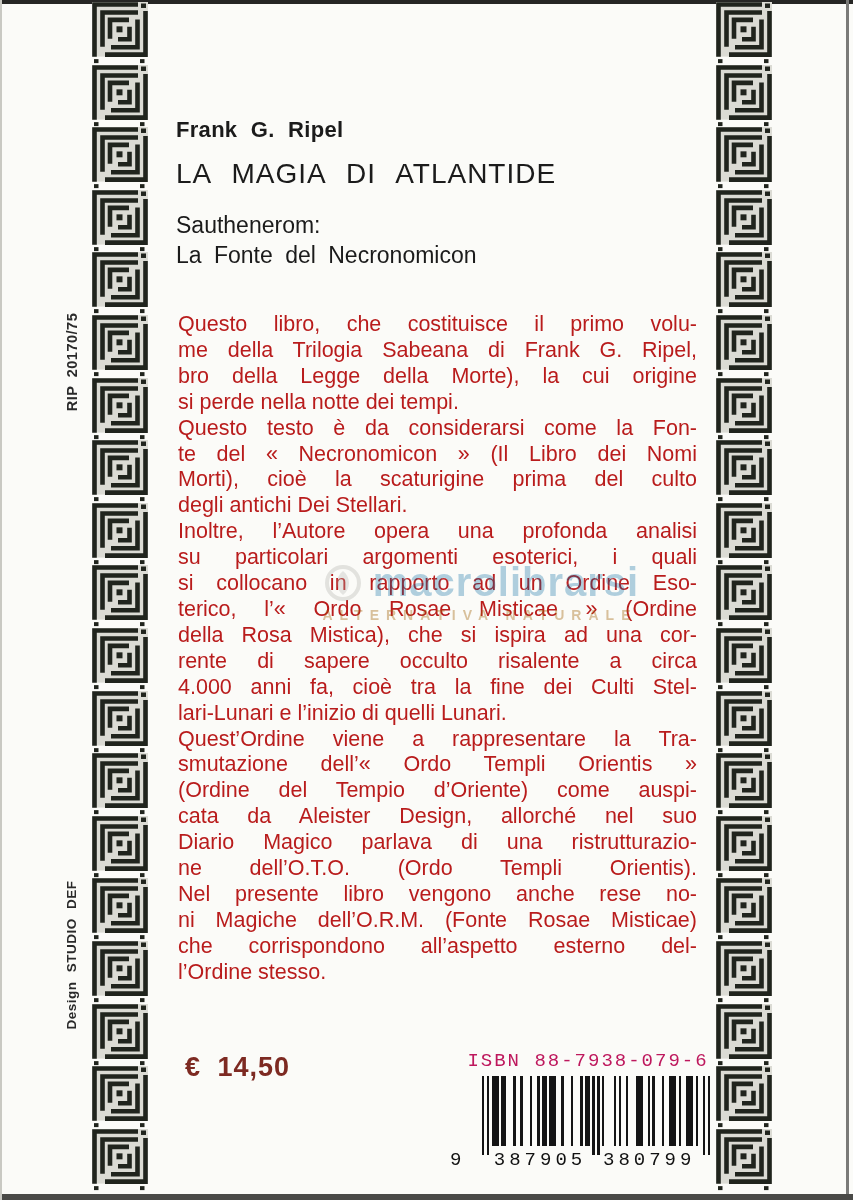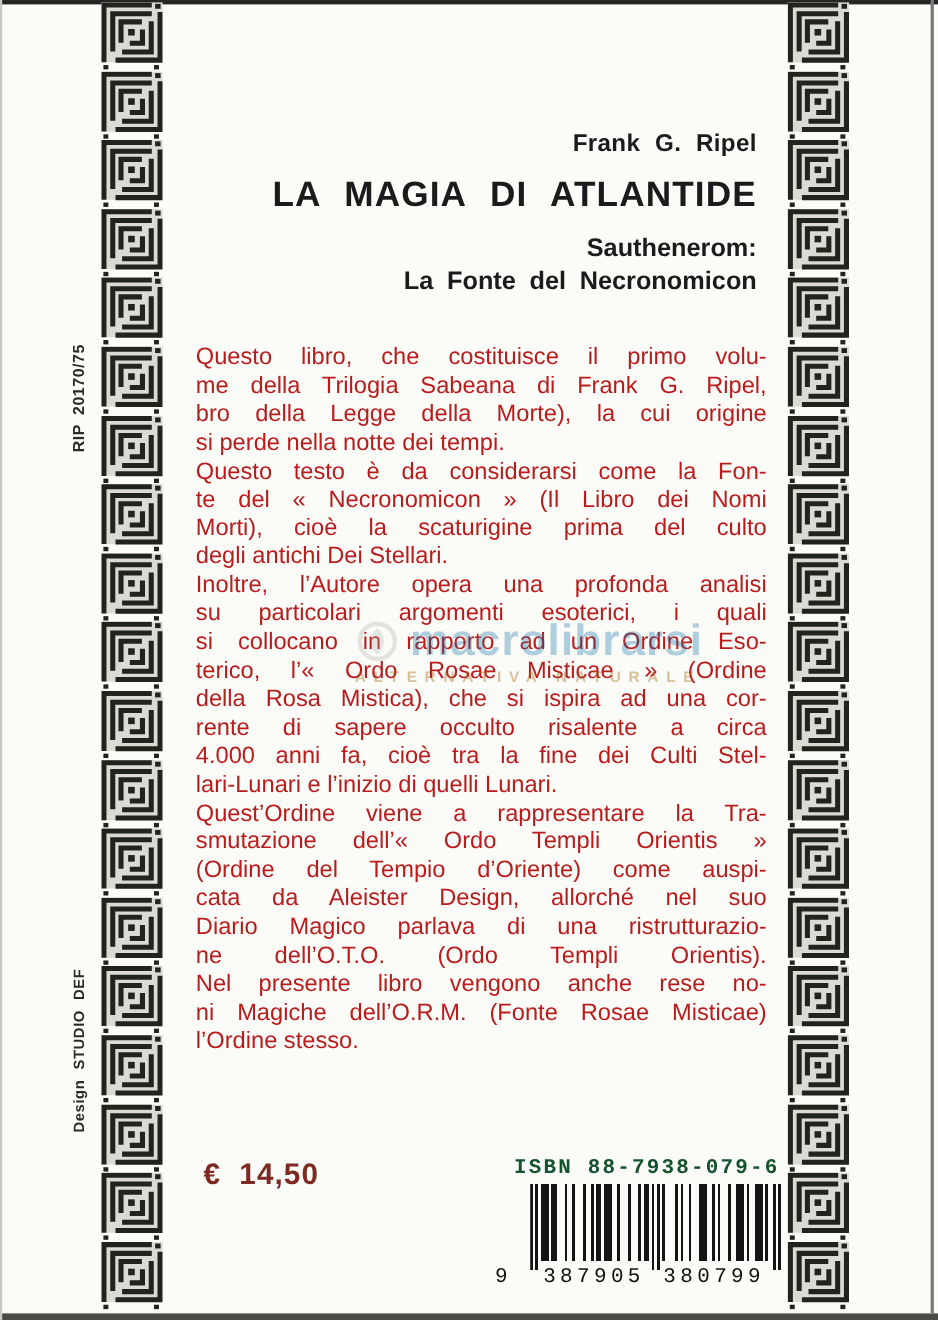--- a/index.html
+++ b/index.html
@@ -16,44 +16,44 @@
   .ornament-col.left{left:92px;}
   .ornament-col.right{left:716px;}
   .ornament-col svg{display:block;}
   
   .vtext{position:absolute;height:20px;line-height:20px;text-align:center;
          font-weight:bold;color:#2a2a2a;transform:rotate(-90deg);transform-origin:center;
          white-space:nowrap;}
   .vtext.rip{left:-8px;top:352px;width:160px;font-size:14.5px;letter-spacing:.5px;word-spacing:4px;}
   .vtext.design{left:-13px;top:945px;width:170px;font-size:13.5px;letter-spacing:.5px;word-spacing:5px;}
   
-  .header{position:absolute;left:176px;width:512px;text-align:right;}
+  .header{position:absolute;left:176px;width:512px;text-align:left;}
   .author{top:117px;font-size:22px;font-weight:bold;word-spacing:7px;letter-spacing:.3px;}
-  .title{top:158px;font-size:32px;font-weight:bold;word-spacing:12px;letter-spacing:1px;}
-  .subtitle{top:210px;font-size:23px;font-weight:bold;line-height:30px;word-spacing:6px;}
+  .title{top:158px;font-size:28px;font-weight:normal;word-spacing:12px;letter-spacing:1px;}
+  .subtitle{top:210px;font-size:23px;font-weight:normal;line-height:30px;word-spacing:6px;}
   
   .body-text{position:absolute;left:178px;top:312px;width:519px;font-size:21.5px;
              line-height:25.9px;color:#171717;}
   .bline{text-align:justify;text-align-last:justify;white-space:normal;}
   .bline.last{text-align-last:left;}
   
   .watermark{position:absolute;left:270px;top:560px;width:420px;text-align:center;
              pointer-events:none;color:#9a9a96;}
   .wm-row{display:flex;align-items:center;justify-content:center;opacity:.30;}
   .wm-name{font-size:40px;font-weight:bold;letter-spacing:1px;color:#0369a1;
            text-shadow:0 0 2px #ffffff;}
   .wm-tagline{margin-top:2px;font-size:14px;font-weight:bold;letter-spacing:7px;
               color:#a16207;opacity:.38;}
   
   .price{position:absolute;left:185px;top:1052px;font-size:27px;font-weight:bold;
          letter-spacing:1px;word-spacing:8px;}
   .isbn-block{position:absolute;left:448px;top:1046px;width:280px;
               font-family:"Liberation Mono","DejaVu Sans Mono",monospace;}
   .isbn-label{position:absolute;left:0;top:4px;width:100%;text-align:center;
-              font-size:19px;letter-spacing:2px;color:#14532d;font-weight:bold;}
+              font-size:19px;letter-spacing:2px;color:#be185d;}
   .barcode-svg{position:absolute;left:34px;top:30px;}
   .bc-digit{position:absolute;font-size:19px;color:#111;top:103px;}
   .bc-lead{left:2px;}
   .bc-g1{left:42px;width:100px;text-align:center;letter-spacing:4px;}
   .bc-g2{left:155px;width:100px;text-align:left;letter-spacing:4px;}
 </style>
 </head>
 <body>
 
 <div class="page">
@@ -666,20 +666,21 @@
       <div class="bline">4.000 anni fa, cioè tra la fine dei Culti Stel-</div>
       <div class="bline last">lari-Lunari e l’inizio di quelli Lunari.</div>
       <div class="bline">Quest’Ordine viene a rappresentare la Tra-</div>
       <div class="bline">smutazione dell’« Ordo Templi Orientis »</div>
       <div class="bline">(Ordine del Tempio d’Oriente) come auspi-</div>
       <div class="bline">cata da Aleister Design, allorché nel suo</div>
       <div class="bline">Diario Magico parlava di una ristrutturazio-</div>
       <div class="bline">ne dell’O.T.O. (Ordo Templi Orientis).</div>
       <div class="bline">Nel presente libro vengono anche rese no-</div>
       <div class="bline">ni Magiche dell’O.R.M. (Fonte Rosae Misticae)</div>
+      <div class="bline">che corrispondono all’aspetto esterno del-</div>
       <div class="bline last">l’Ordine stesso.</div>
     </div>
 
   <div class="watermark">
     <div class="wm-row">
       <svg width="44" height="44" viewBox="0 0 44 44" style="margin-right:8px;">
         <circle cx="22" cy="22" r="16" fill="none" stroke="#a9a9a4" stroke-width="4"></circle>
         <path d="M22,10 C14,16 14,28 22,34 C30,28 30,16 22,10" fill="#b2b2ad"></path>
       </svg>
       <span class="wm-name">macrolibrarsi</span>

